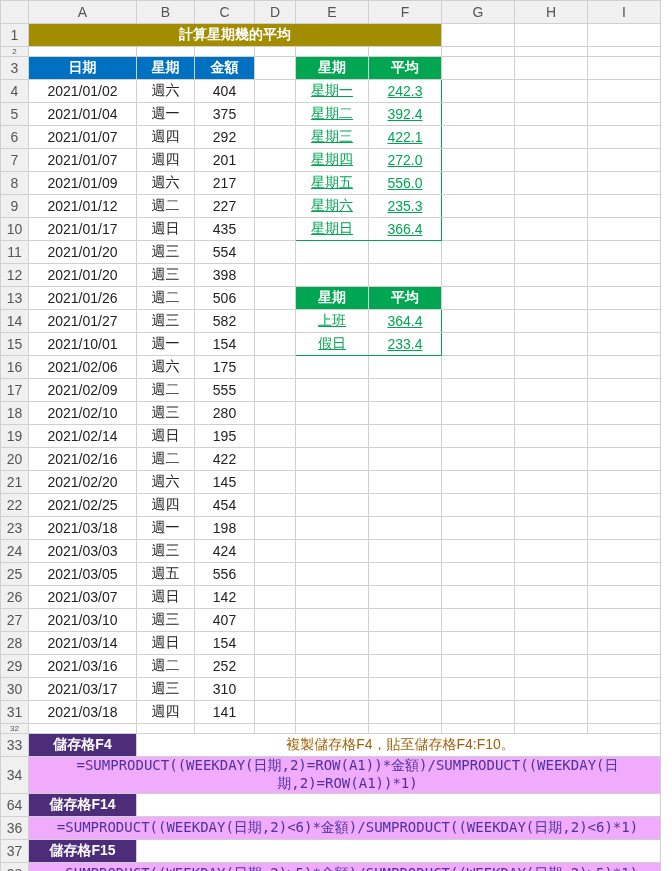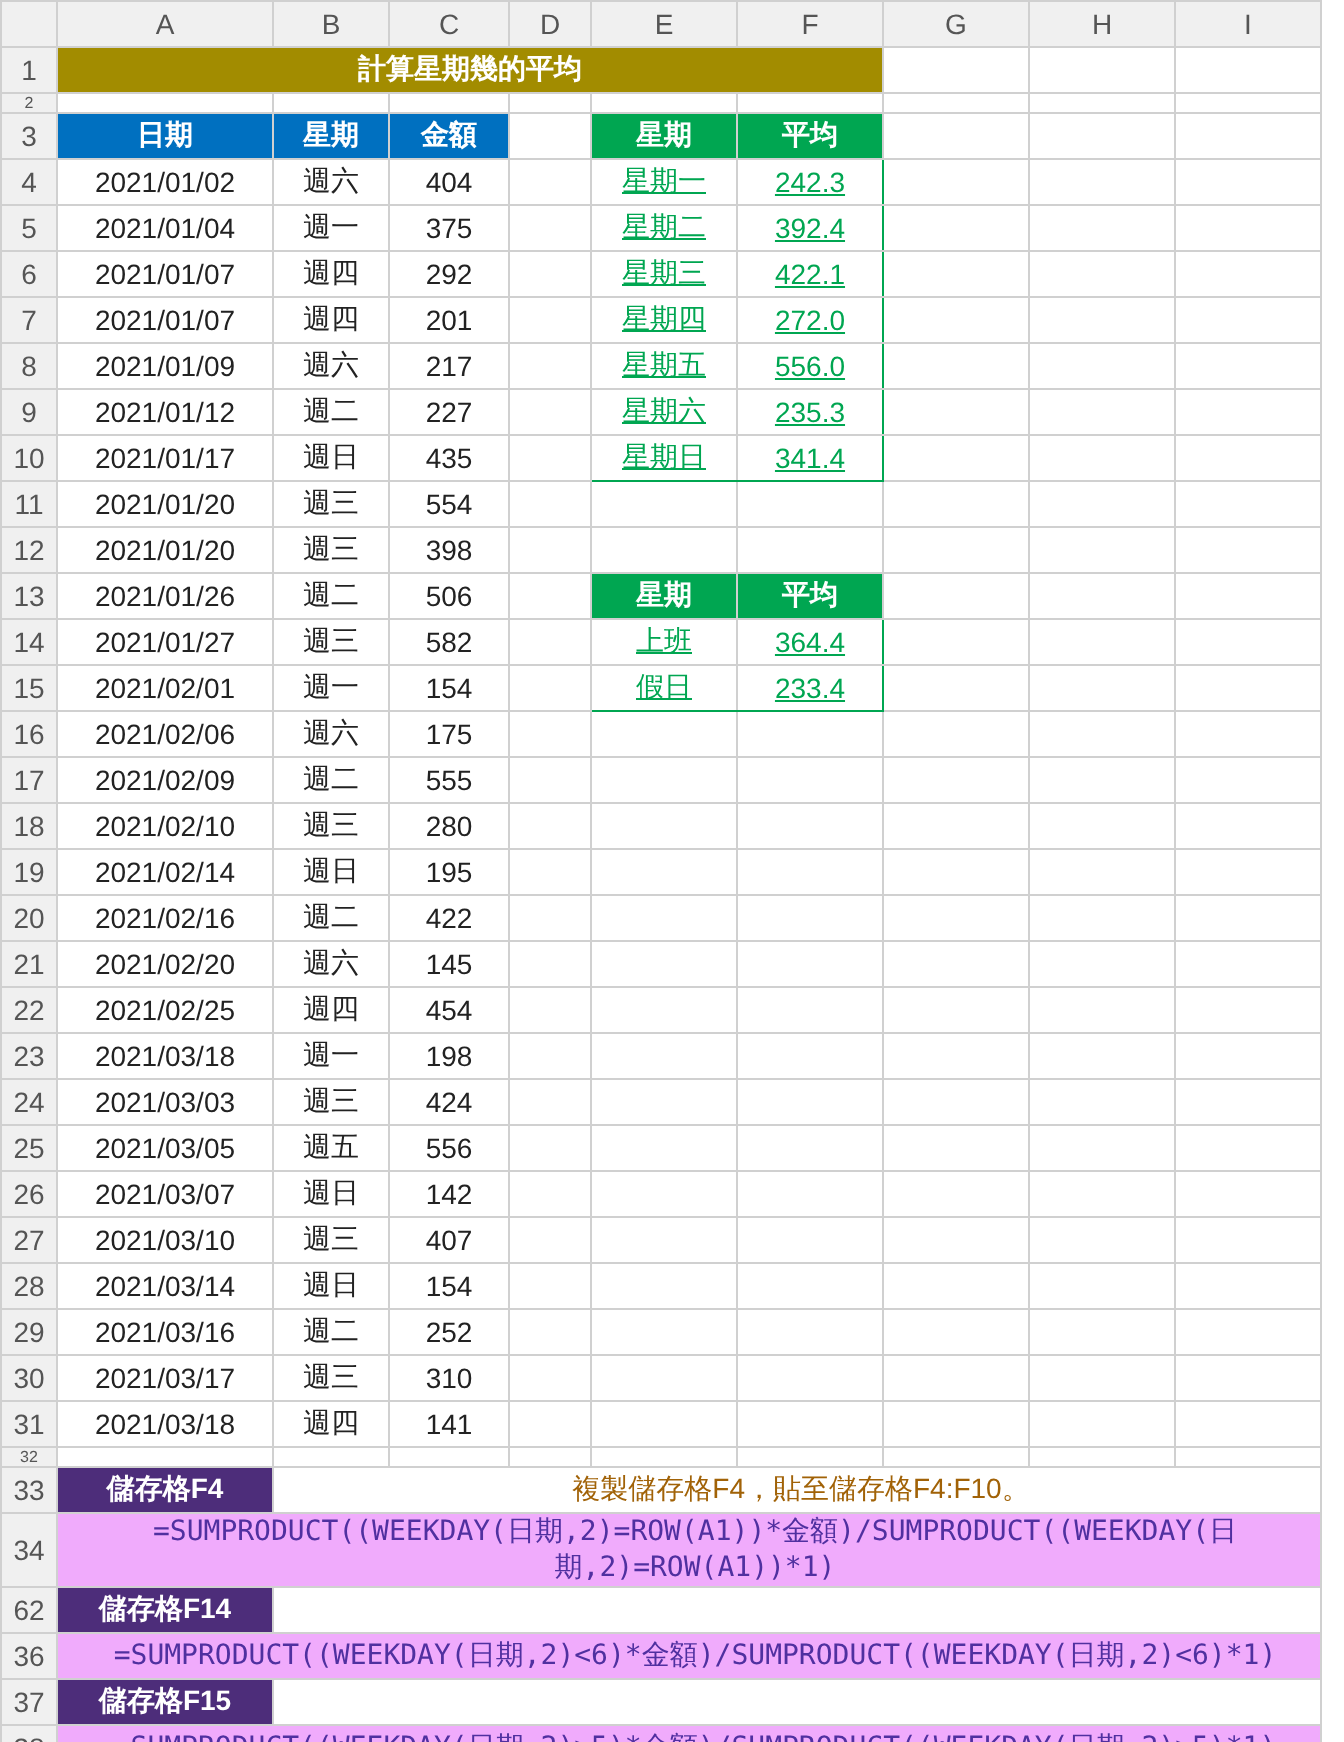--- a/index.html
+++ b/index.html
@@ -156,21 +156,21 @@
         <td></td>
         <td></td>
       </tr>
       <tr>
         <th class="row-head">10</th>
         <td class="data-cell">2021/01/17</td>
         <td class="data-cell">週日</td>
         <td class="data-cell">435</td>
         <td></td>
         <td class="green-text green-border-l green-border-b">星期日</td>
-        <td class="green-text green-border-r green-border-b">341.4</td>
+        <td class="green-text green-border-r green-border-b">366.4</td>
         <td></td>
         <td></td>
         <td></td>
       </tr>
       <tr>
         <th class="row-head">11</th>
         <td class="data-cell">2021/01/20</td>
         <td class="data-cell">週三</td>
         <td class="data-cell">554</td>
         <td></td>
@@ -211,21 +211,21 @@
         <td class="data-cell">582</td>
         <td></td>
         <td class="green-text green-border-l">上班</td>
         <td class="green-text green-border-r">364.4</td>
         <td></td>
         <td></td>
         <td></td>
       </tr>
       <tr>
         <th class="row-head">15</th>
-        <td class="data-cell">2021/02/01</td>
+        <td class="data-cell">2021/10/01</td>
         <td class="data-cell">週一</td>
         <td class="data-cell">154</td>
         <td></td>
         <td class="green-text green-border-l green-border-b">假日</td>
         <td class="green-text green-border-r green-border-b">233.4</td>
         <td></td>
         <td></td>
         <td></td>
       </tr>
       <tr>
@@ -439,21 +439,21 @@
   <tr class="tight">
     <th class="row-head">33</th>
     <td class="purple-row">儲存格F4</td>
     <td colspan="8" class="orange-text">複製儲存格F4，貼至儲存格F4:F10。</td>
   </tr>
   <tr class="tight">
     <th class="row-head">34</th>
     <td colspan="9" class="formula-row">=SUMPRODUCT((WEEKDAY(日期,2)=ROW(A1))*金額)/SUMPRODUCT((WEEKDAY(日期,2)=ROW(A1))*1)</td>
   </tr>
   <tr class="tight">
-    <th class="row-head">62</th>
+    <th class="row-head">64</th>
     <td class="purple-row">儲存格F14</td>
     <td colspan="8"></td>
   </tr>
   <tr class="tight">
     <th class="row-head">36</th>
     <td colspan="9" class="formula-row">=SUMPRODUCT((WEEKDAY(日期,2)&lt;6)*金額)/SUMPRODUCT((WEEKDAY(日期,2)&lt;6)*1)</td>
   </tr>
   <tr class="tight">
     <th class="row-head">37</th>
     <td class="purple-row">儲存格F15</td>

